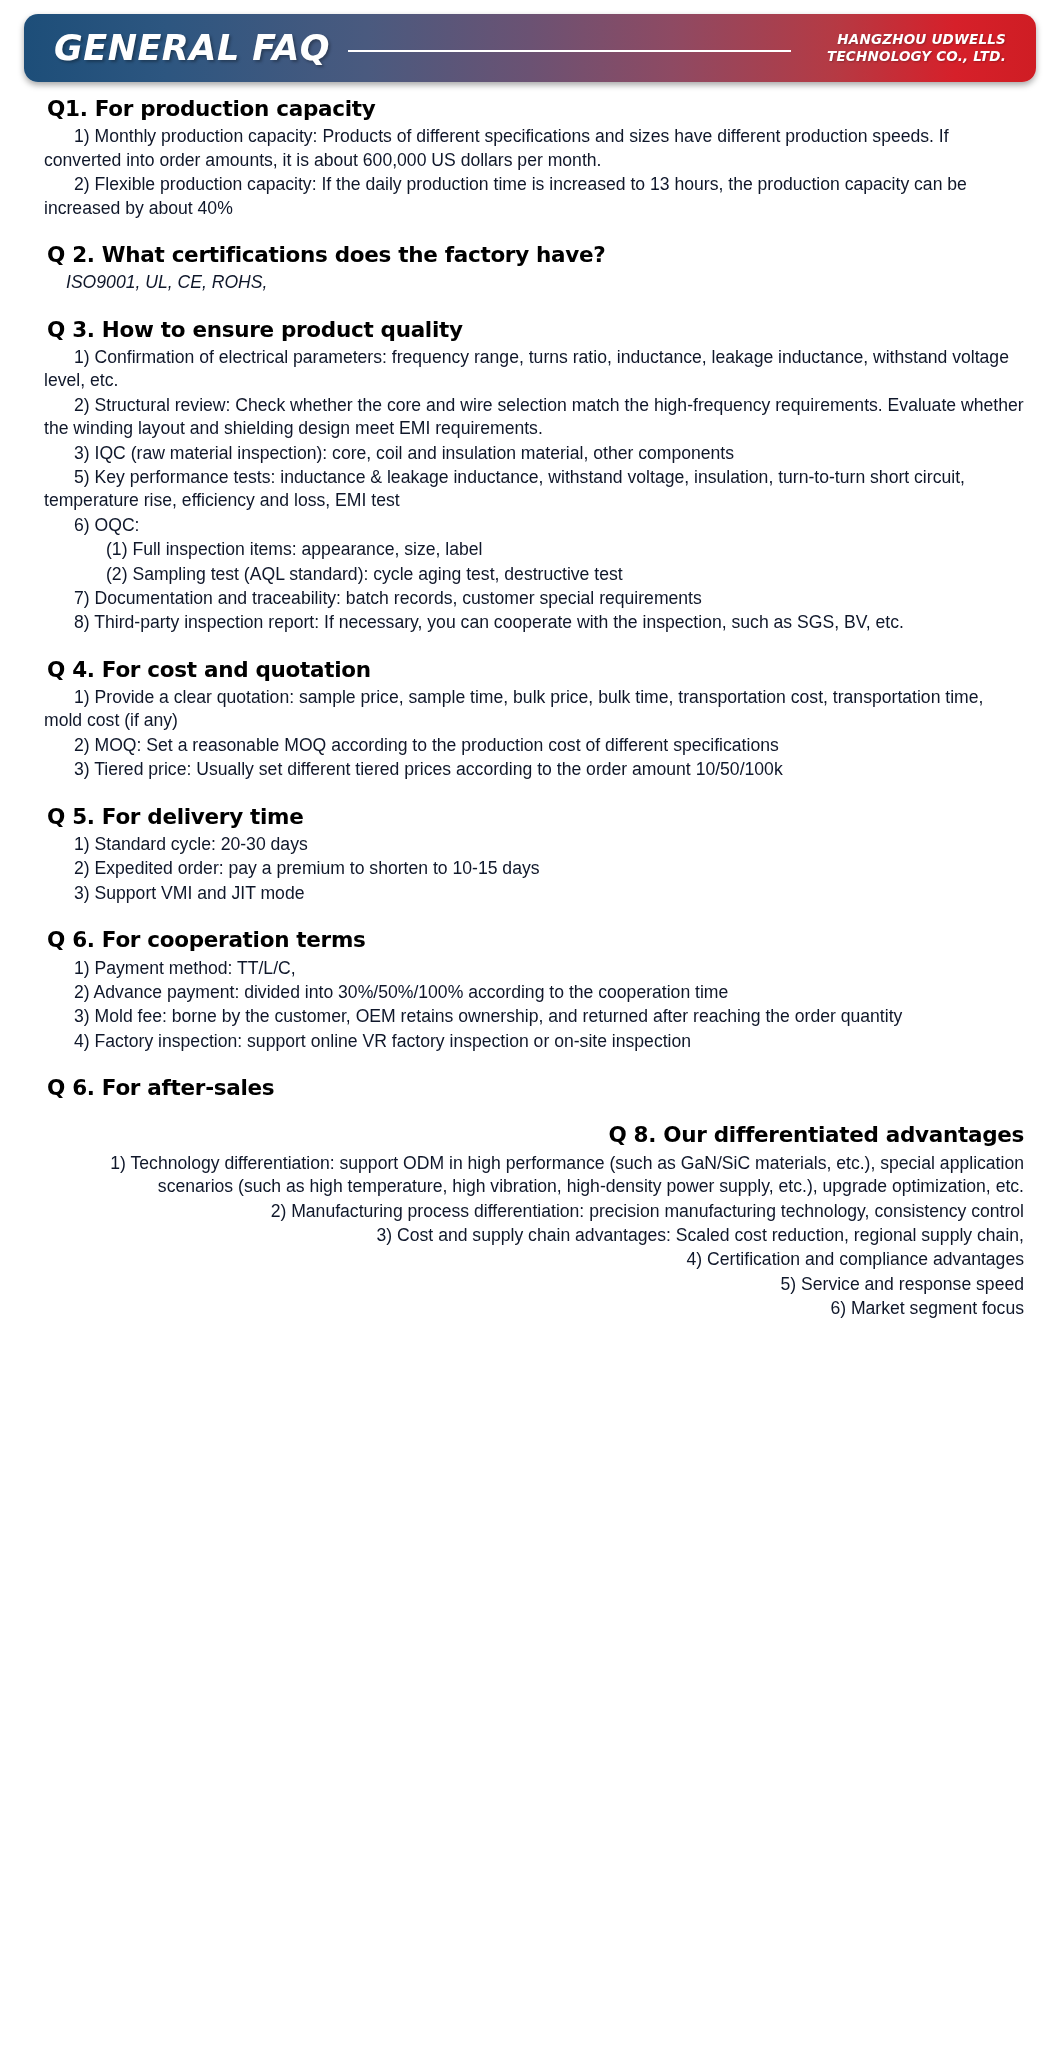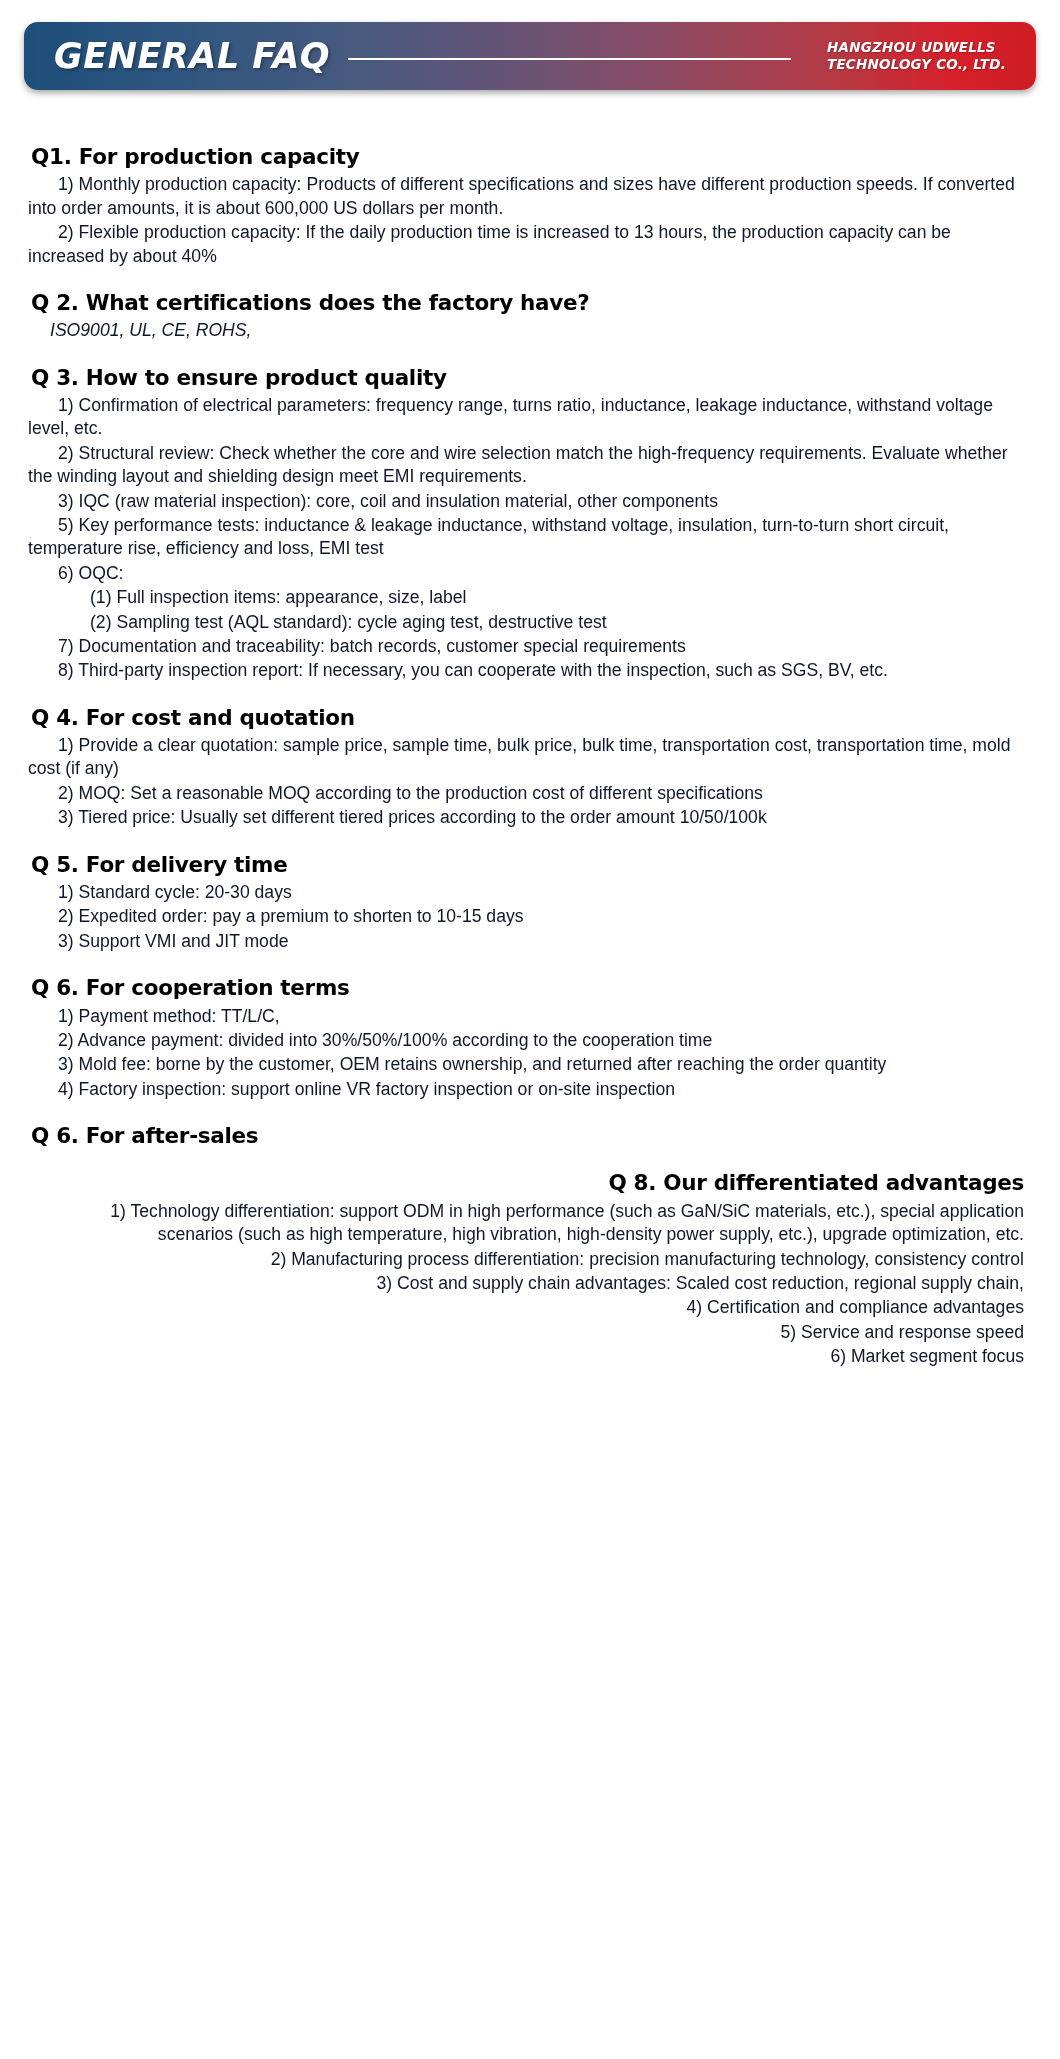--- a/index.html
+++ b/index.html
@@ -11,21 +11,21 @@
     width: 1060px;
     height: 2059px;
     font-family: "Liberation Sans", sans-serif;
     color: #0d0d0d;
     position: relative;
     overflow: hidden;
   }
 
   
   .banner-wrap {
-    padding: 22px 24px 0 24px;
+    padding: 14px 24px 0 24px;
     box-sizing: border-box;
   }
   .banner {
     position: relative;
     height: 68px;
     border-radius: 14px;
     background: linear-gradient(90deg,
         #1d4e79 0%,
         #2d5680 14%,
         #4a5a7f 34%,
@@ -57,32 +57,32 @@
     margin: 6px 16px 0 18px;
     min-width: 40px;
   }
   .banner-company {
     color: #ffffff;
     font-family: "DejaVu Sans", sans-serif;
     font-weight: bold;
     font-style: italic;
     font-size: 13.5px;
     line-height: 1.28;
+    text-align: right;
     margin-right: 30px;
     white-space: nowrap;
     letter-spacing: 0.2px;
     text-shadow: 1px 1px 2px rgba(0,0,0,0.25);
     margin-left: 20px;
   }
 
   
   .content {
-    padding: 14px 36px 0 28px;
+    padding: 14px 36px 0 44px;
     box-sizing: border-box;
-    margin-top: 40px;
   }
   .qa-block { margin-bottom: 22px; }
   .qa-block:last-child { margin-bottom: 0; text-align: right; }
 
   .q-title {
     font-family: "DejaVu Sans", sans-serif;
     font-weight: bold;
     font-size: 21.5px;
     letter-spacing: -0.3px;
     color: #000000;

